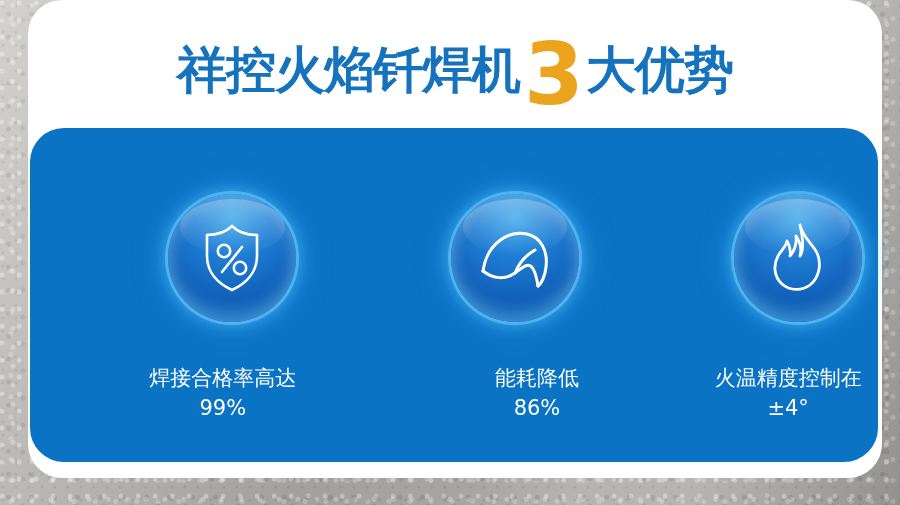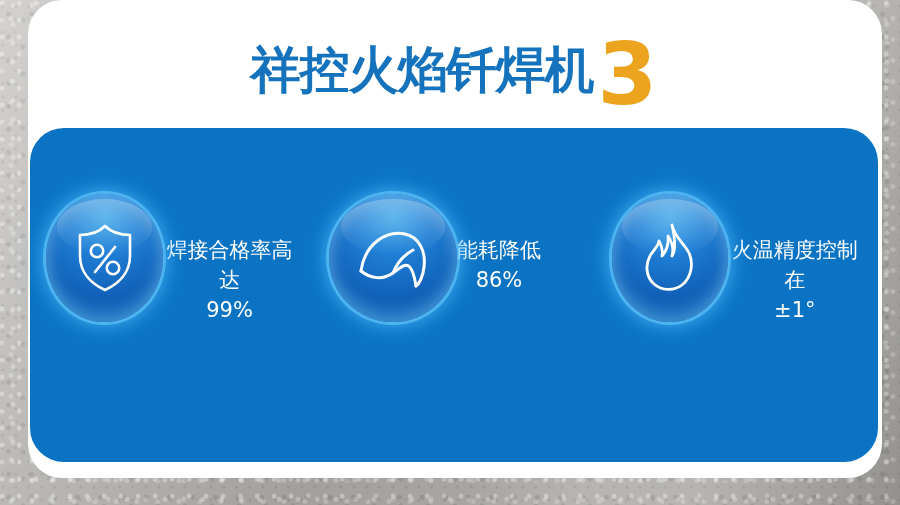--- a/index.html
+++ b/index.html
@@ -98,21 +98,22 @@
     display: flex;
     align-items: flex-start;
     justify-content: space-around;
     padding-top: 66px;
     box-sizing: border-box;
   }
 
   .feature {
     width: 250px;
     display: flex;
-    align-items: flex-start;
+    flex-direction: column;
+    align-items: flex-end;
   }
 
   
   .icon-disc {
     position: relative;
     width: 128px;
     height: 128px;
     border-radius: 50%;
     background:
       radial-gradient(circle at 50% 18%, #3fa7ea 0%, #1f7ed4 32%, #1160b8 66%, #0c56a9 100%);
@@ -160,20 +161,21 @@
 
 <div id="stage">
 
   <div id="bg-sheen"></div>
 
   <div id="white-card"></div>
 
   <div id="headline">
     <span class="hl-text">祥控火焰钎焊机</span>
     <span class="hl-number">3</span>
+    <span class="hl-text">大优势</span>
   </div>
 
   <div id="blue-card">
 
     <div class="feature">
       <div class="icon-disc">
         <span>
           <svg width="62" height="70" viewBox="0 0 62 70" fill="none" stroke="#ffffff" stroke-width="2.6" stroke-linecap="round" stroke-linejoin="round">
             <path d="M31 3 C24 10 13 12 6 12 L6 33 C6 50 18 61 31 67 C44 61 56 50 56 33 L56 12 C49 12 38 10 31 3 Z"></path>
             <circle cx="23" cy="28" r="6.2"></circle>
@@ -202,17 +204,17 @@
 
     <div class="feature">
       <div class="icon-disc">
         <span>
           <svg width="58" height="72" viewBox="0 0 58 72" fill="none" stroke="#ffffff" stroke-width="2.8" stroke-linecap="round" stroke-linejoin="round">
             <path d="M31 3 C34 16 44 22 48 31 C53 42 50 56 41 63 C33 69 21 69 13 62 C5 55 4 43 9 34 C12 28 17 25 18 19 C21 24 22 29 21 34 C25 30 28 22 27 14 C31 20 33 27 31 34 C35 28 34 16 31 3 Z"></path>
           </svg>
         </span>
       </div>
       <div class="caption">火温精度控制在
-±1°</div>
+±4°</div>
     </div>
 
   </div>
 </div>
 
 </body></html>

